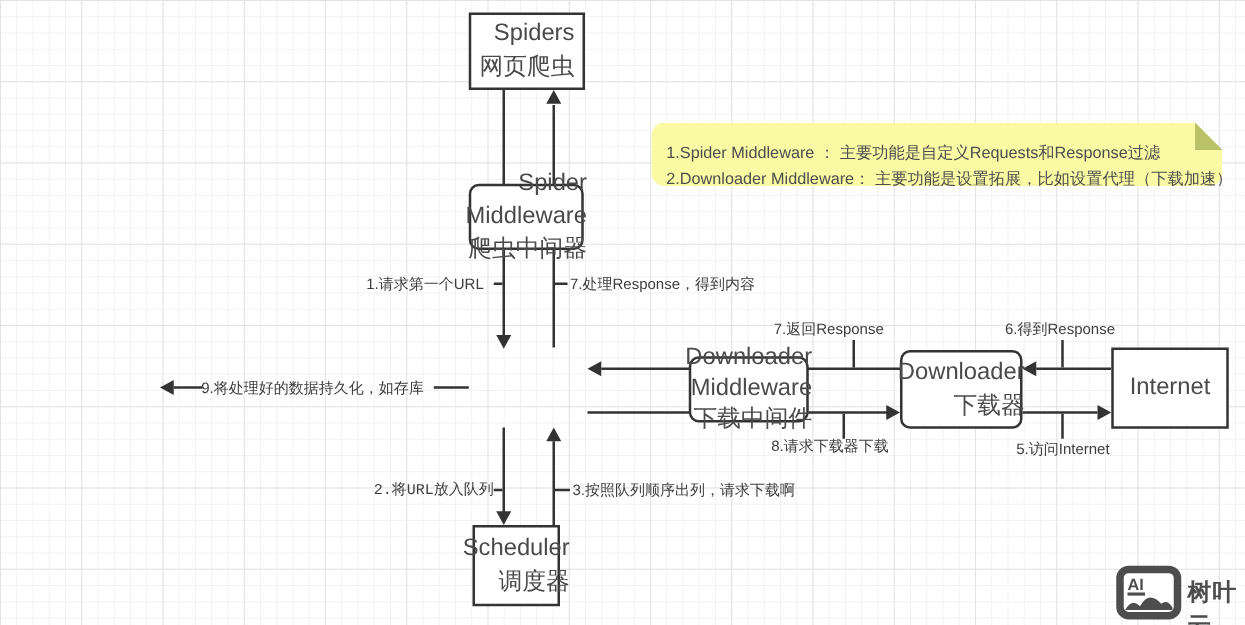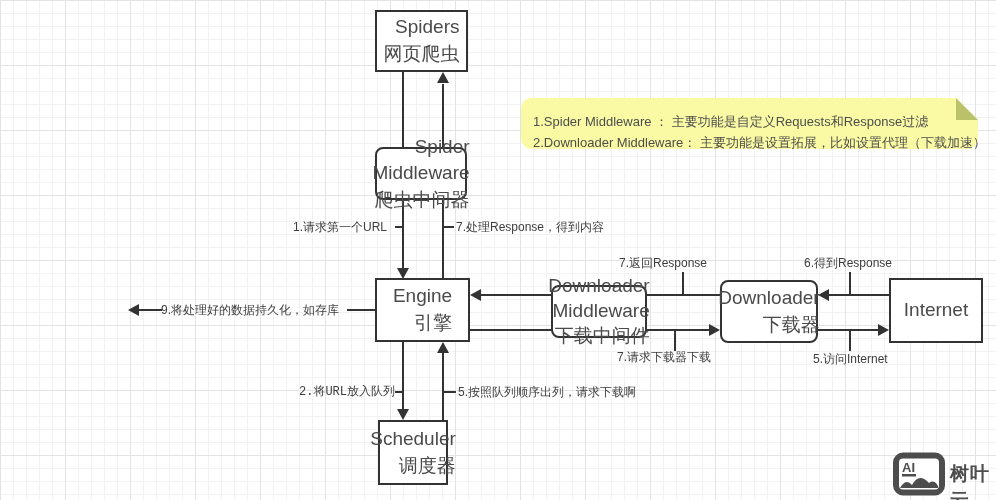--- a/index.html
+++ b/index.html
@@ -82,40 +82,38 @@
   <div class="line" style="left:682px;top:272px;width:2px;height:22px;"></div>
   <div class="line" style="left:849px;top:272px;width:2px;height:22px;"></div>
   <div class="line" style="left:674px;top:331px;width:2px;height:20px;"></div>
   <div class="line" style="left:849px;top:331px;width:2px;height:20px;"></div>
 
   <div class="node" style="left:375px;top:10px;width:93px;height:62px;">Spiders
 网页爬虫</div>
   <div class="node rounded" style="left:375px;top:147px;width:92px;height:53px;">Spider
 Middleware
 爬虫中间器</div>
-  <div class="node" style="left:375px;top:278px;width:95px;height:64px;">Engine
-引擎</div>
   <div class="node" style="left:378px;top:420px;width:70px;height:65px;">Scheduler
 调度器</div>
   <div class="node rounded" style="left:551px;top:285px;width:96px;height:53px;line-height:1.3;">Downloader
 Middleware
 下载中间件</div>
   <div class="node rounded" style="left:720px;top:280px;width:98px;height:63px;">Downloader
 下载器</div>
   <div class="node" style="left:889px;top:278px;width:94px;height:65px;">Internet</div>
 
   <div class="elabel" style="left:285px;top:219px;width:110px;text-align:center;">1.请求第一个URL</div>
   <div class="elabel" style="left:456px;top:219px;">7.处理Response，得到内容</div>
   <div class="elabel" style="left:619px;top:255px;">7.返回Response</div>
   <div class="elabel" style="left:764px;top:255px;margin-left:40px;">6.得到Response</div>
   <div class="elabel" style="left:161px;top:302px;width:186px;text-align:left;">9.将处理好的数据持久化，如存库</div>
-  <div class="elabel" style="left:617px;top:349px;">7.请求下载器下载</div>
+  <div class="elabel" style="left:617px;top:349px;">8.请求下载器下载</div>
   <div class="elabel" style="left:813px;top:351px;">5.访问Internet</div>
   <div class="elabel" style="left:287px;top:384px;width:108px;text-align:right;font-family:Liberation Mono, monospace;">2.将URL放入队列</div>
-  <div class="elabel" style="left:458px;top:384px;">5.按照队列顺序出列，请求下载啊</div>
+  <div class="elabel" style="left:458px;top:384px;">3.按照队列顺序出列，请求下载啊</div>
 
   <div class="note">
     <div>1.Spider Middleware ： 主要功能是自定义Requests和Response过滤</div>
     <div>2.Downloader Middleware： 主要功能是设置拓展，比如设置代理（下载加速）</div>
   </div>
   <div class="note-fold"></div>
 
   <svg class="logo-icon" viewBox="0 0 54 48">
     <rect x="4" y="5.5" width="46" height="37" rx="7" fill="#ffffff" stroke="#4d4d4d" stroke-width="6"></rect>
     <text x="10" y="22" font-size="13" font-weight="bold" fill="#4d4d4d" font-family="Liberation Sans, DejaVu Sans, sans-serif">AI</text>

